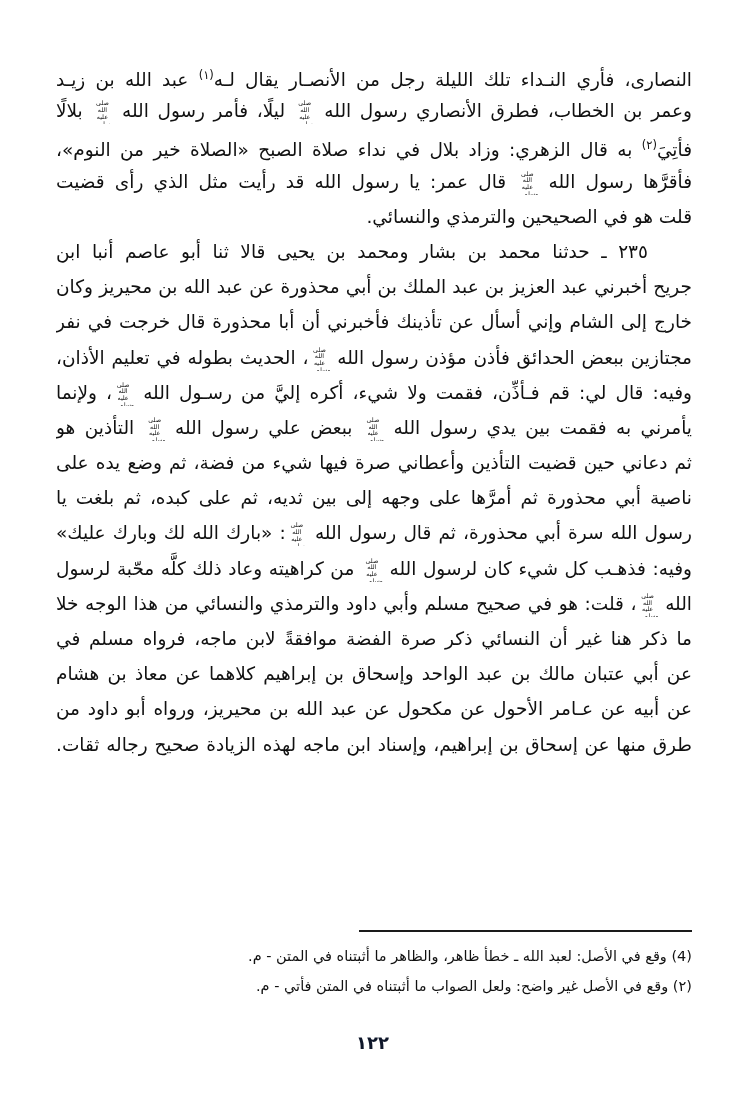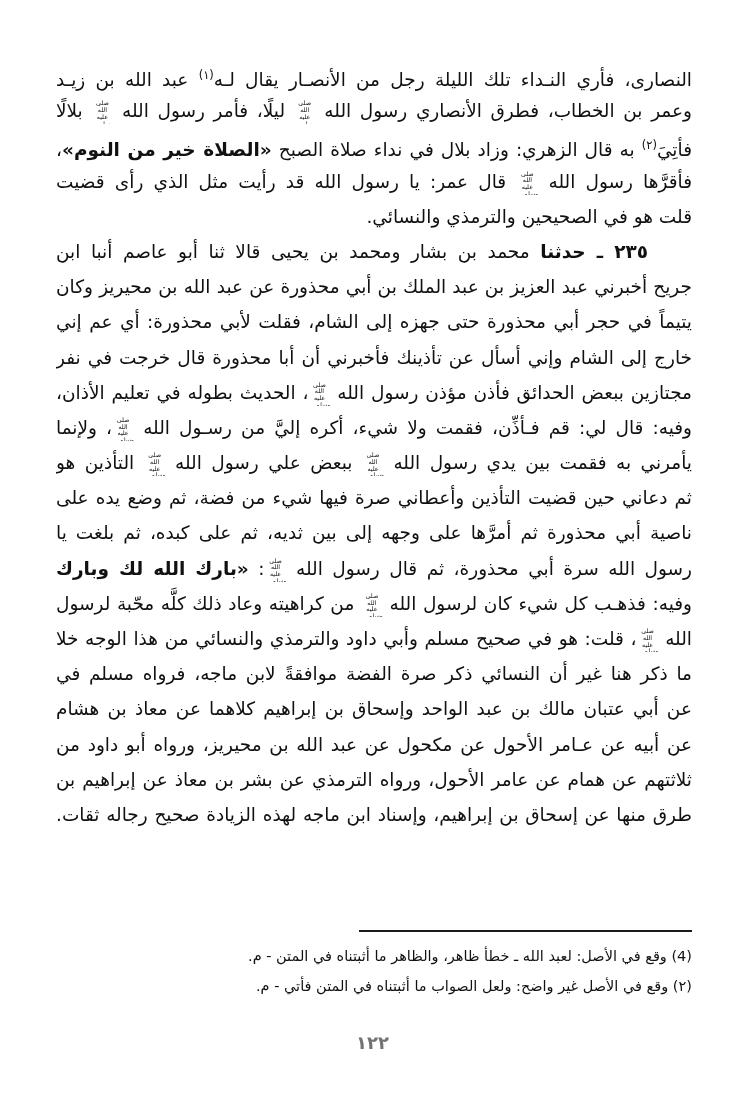--- a/index.html
+++ b/index.html
@@ -34,21 +34,21 @@
     white-space: normal;
   }
   .para-end {
     text-align: left;
     text-align-last: right;
   }
   .para-start {
     padding-right: 44px;
   }
   .bold {
-    font-weight: bold;
+    font-weight: normal;
   }
   .sup {
     font-size: 11.5px;
     vertical-align: 7px;
   }
   .honorific {
     display: inline-block;
     width: 22px;
     font-size: 6.3px;
     line-height: 1.08;
@@ -81,50 +81,48 @@
   }
   .page-number {
     position: absolute;
     top: 1028px;
     left: 0;
     width: 100%;
     text-align: center;
     font-size: 18px;
     font-weight: bold;
     letter-spacing: 3px;
-    color: #737373;
+    color: #0f172a;
   }
 </style>
 </head>
 <body>
 
 <div class="page">
 
   <div class="text-block">
       <div class="line"><span>النصارى، فأري النـداء تلك الليلة رجل من الأنصـار يقال لـه</span><span class="sup">(١)</span><span> عبد الله بن زيـد</span></div>
       <div class="line"><span>وعمر بن الخطاب، فطرق الأنصاري رسول الله </span><span class="honorific">صلى الله عليه وسلم</span><span> ليلًا، فأمر رسول الله </span><span class="honorific">صلى الله عليه وسلم</span><span> بلالًا</span></div>
       <div class="line"><span>فأتِيَ</span><span class="sup">(٢)</span><span> به قال الزهري: وزاد بلال في نداء صلاة الصبح </span><span class="bold">«الصلاة خير من النوم»</span><span>،</span></div>
       <div class="line"><span>فأقرَّها رسول الله </span><span class="honorific">صلى الله عليه وسلم</span><span> قال عمر: يا رسول الله قد رأيت مثل الذي رأى قضيت سبقني،</span></div>
       <div class="line para-end"><span>قلت هو في الصحيحين والترمذي والنسائي.</span></div>
       <div class="line para-start"><span class="bold">٢٣٥ ـ حدثنا</span><span> محمد بن بشار ومحمد بن يحيى قالا ثنا أبو عاصم أنبا ابن</span></div>
       <div class="line"><span>جريح أخبرني عبد العزيز بن عبد الملك بن أبي محذورة عن عبد الله بن محيريز وكان</span></div>
-      <div class="line"><span>يتيماً في حجر أبي محذورة حتى جهزه إلى الشام، فقلت لأبي محذورة: أي عم إني</span></div>
       <div class="line"><span>خارج إلى الشام وإني أسأل عن تأذينك فأخبرني أن أبا محذورة قال خرجت في نفر</span></div>
       <div class="line"><span>مجتازين ببعض الحدائق فأذن مؤذن رسول الله </span><span class="honorific">صلى الله عليه وسلم</span><span>، الحديث بطوله في تعليم الأذان،</span></div>
       <div class="line"><span>وفيه: قال لي: قم فـأذِّن، فقمت ولا شيء، أكره إليَّ من رسـول الله </span><span class="honorific">صلى الله عليه وسلم</span><span>، ولإنما</span></div>
       <div class="line"><span>يأمرني به فقمت بين يدي رسول الله </span><span class="honorific">صلى الله عليه وسلم</span><span> ببعض علي رسول الله </span><span class="honorific">صلى الله عليه وسلم</span><span> التأذين هو بنفسه،</span></div>
       <div class="line"><span>ثم دعاني حين قضيت التأذين وأعطاني صرة فيها شيء من فضة، ثم وضع يده على</span></div>
       <div class="line"><span>ناصية أبي محذورة ثم أمرَّها على وجهه إلى بين ثديه، ثم على كبده، ثم بلغت يا</span></div>
       <div class="line"><span>رسول الله سرة أبي محذورة، ثم قال رسول الله </span><span class="honorific">صلى الله عليه وسلم</span><span>: </span><span class="bold">«بارك الله لك وبارك عليك»</span></div>
       <div class="line"><span>وفيه: فذهـب كل شيء كان لرسول الله </span><span class="honorific">صلى الله عليه وسلم</span><span> من كراهيته وعاد ذلك كلَّه محّبة لرسول</span></div>
       <div class="line"><span>الله </span><span class="honorific">صلى الله عليه وسلم</span><span>، قلت: هو في صحيح مسلم وأبي داود والترمذي والنسائي من هذا الوجه خلا</span></div>
       <div class="line"><span>ما ذكر هنا غير أن النسائي ذكر صرة الفضة موافقةً لابن ماجه، فرواه مسلم في صحيحه</span></div>
       <div class="line"><span>عن أبي عتبان مالك بن عبد الواحد وإسحاق بن إبراهيم كلاهما عن معاذ بن هشام</span></div>
       <div class="line"><span>عن أبيه عن عـامر الأحول عن مكحول عن عبد الله بن محيريز، ورواه أبو داود من</span></div>
-      <div class="line"><span>ثلاثتهم عن همام عن عامر الأحول، ورواه الترمذي عن بشر بن معاذ عن إبراهيم بن</span></div>
       <div class="line"><span>طرق منها عن إسحاق بن إبراهيم، وإسناد ابن ماجه لهذه الزيادة صحيح رجاله ثقات.</span></div>
     </div>
 
   <div class="footnotes">
     <div class="fn-rule"></div>
     <div class="fn-line">(4) وقع في الأصل: لعبد الله ـ خطأ ظاهر، والظاهر ما أثبتناه في المتن - م.</div>
     <div class="fn-line">(٢) وقع في الأصل غير واضح: ولعل الصواب ما أثبتناه في المتن فأتي - م.</div>
   </div>
 
   <div class="page-number">١٢٢</div>

